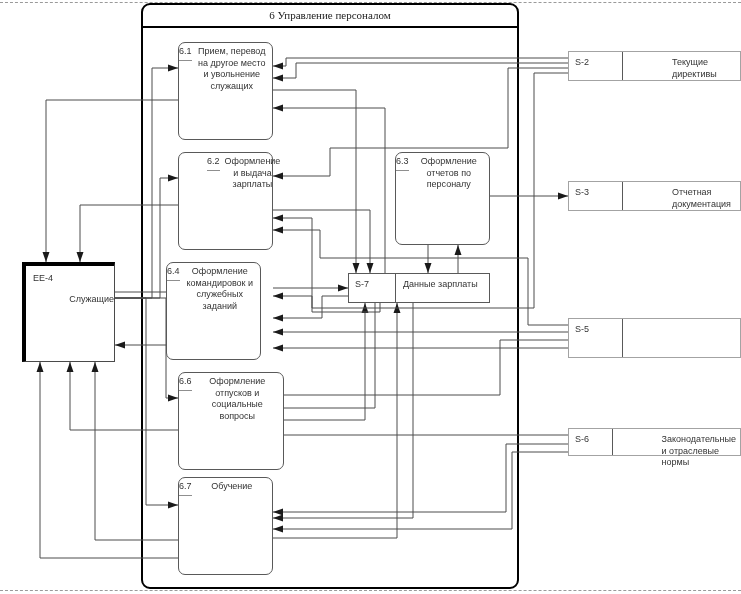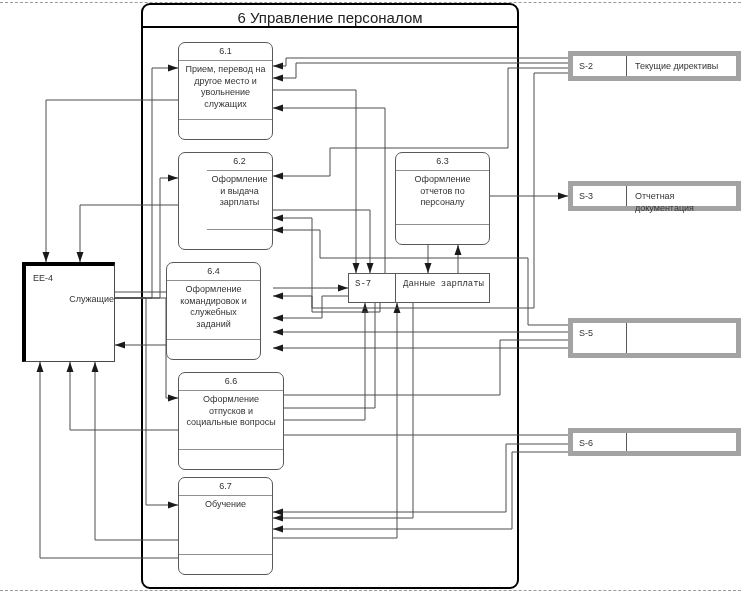--- a/index.html
+++ b/index.html
@@ -1,32 +1,32 @@
 <!DOCTYPE html>
 <html><head>
 <meta charset="utf-8">
 <style>
   html,body{margin:0;padding:0;background:#fff;}
   #page{position:relative;width:741px;height:594px;background:#ffffff;overflow:hidden;
         font-family:"Liberation Sans", sans-serif;color:#222;}
   .dash-top{position:absolute;top:2px;left:0;width:741px;border-top:1px dashed #9a9a9a;z-index:0;}
   .dash-bottom{position:absolute;top:590px;left:0;width:741px;border-top:1px dashed #9a9a9a;z-index:0;}
   #frame{position:absolute;border:2px solid #000;border-radius:9px;background:transparent;z-index:1;}
-  #frame-title{position:absolute;left:0;right:0;top:4px;text-align:center;font-size:15px;color:#222;}
+  #frame-title{position:absolute;left:0;right:0;top:4px;text-align:center;font-size:11px;color:#222;font-family:Liberation Serif, serif;}
   #frame-sep{position:absolute;left:0;right:0;height:2px;background:#000;}
   #flows{position:absolute;left:0;top:0;z-index:2;}
   .node{position:absolute;box-sizing:border-box;background:#fff;z-index:3;font-size:9px;line-height:1.3;}
-  .pbox{border:1px solid #595959;border-radius:7px;display:flex;flex-direction:column;}
+  .pbox{border:1px solid #595959;border-radius:7px;display:flex;flex-direction:row;}
   .pnum{height:17px;border-bottom:1px solid #8f8f8f;display:flex;align-items:center;justify-content:center;color:#333;}
   .pbody{flex:1;display:flex;align-items:flex-start;justify-content:center;text-align:center;padding:3px 5px;color:#333;}
   .pfoot{height:19px;border-top:1px solid #8f8f8f;}
-  .entity{border:5px solid #a3a3a3;display:flex;}
+  .entity{border:1px solid #a3a3a3;display:flex;gap:27px;}
   .entity .num{width:54px;border-right:1px solid #595959;padding:5px 0 0 6px;box-sizing:border-box;color:#333;}
-  .entity .name{flex:1;padding:5px 4px 0 8px;color:#333;}
-  .store{border:1px solid #595959;display:flex;font-family:Liberation Mono, monospace;}
+  .entity .name{flex:1;padding:5px 4px 0 8px;color:#333;margin-left:14px;}
+  .store{border:1px solid #595959;display:flex;}
   .store .num{width:47px;border-right:1px solid #595959;padding:5px 0 0 6px;box-sizing:border-box;color:#333;}
   .store .name{flex:1;padding:5px 4px 0 7px;color:#333;}
   .ee4{border:1px solid #4a4a4a;border-left:4px solid #000;border-top:4px solid #000;}
   .ee4 .num{position:absolute;left:7px;top:7px;color:#333;}
   .ee4 .name{position:absolute;left:0;right:0;top:28px;text-align:right;color:#333;}
 </style>
 </head>
 <body>
 
 <div id="page">
@@ -151,18 +151,19 @@
     </div>
     <div class="node entity" style="left: 568px; top: 181px; width: 173px; height: 30px;">
       <div class="num">S-3</div>
       <div class="name">Отчетная документация</div>
     </div>
     <div class="node entity" style="left: 568px; top: 318px; width: 173px; height: 40px;">
       <div class="num">S-5</div>
     </div>
     <div class="node entity" style="left: 568px; top: 428px; width: 173px; height: 28px;">
       <div class="num">S-6</div>
+      <div class="name">Законодательные и отраслевые нормы</div>
     </div>
     <div class="node store" style="left: 348px; top: 273px; width: 142px; height: 30px;">
       <div class="num">S-7</div>
       <div class="name">Данные зарплаты</div>
     </div>
   </div>
 
 </body></html>

